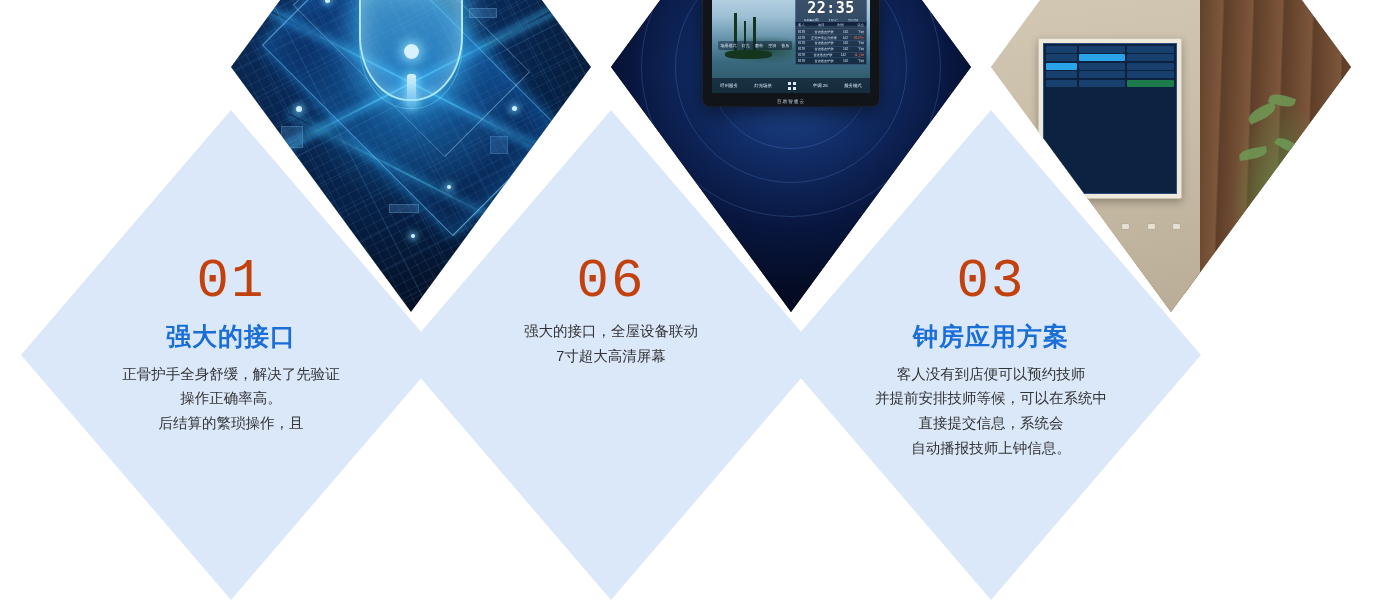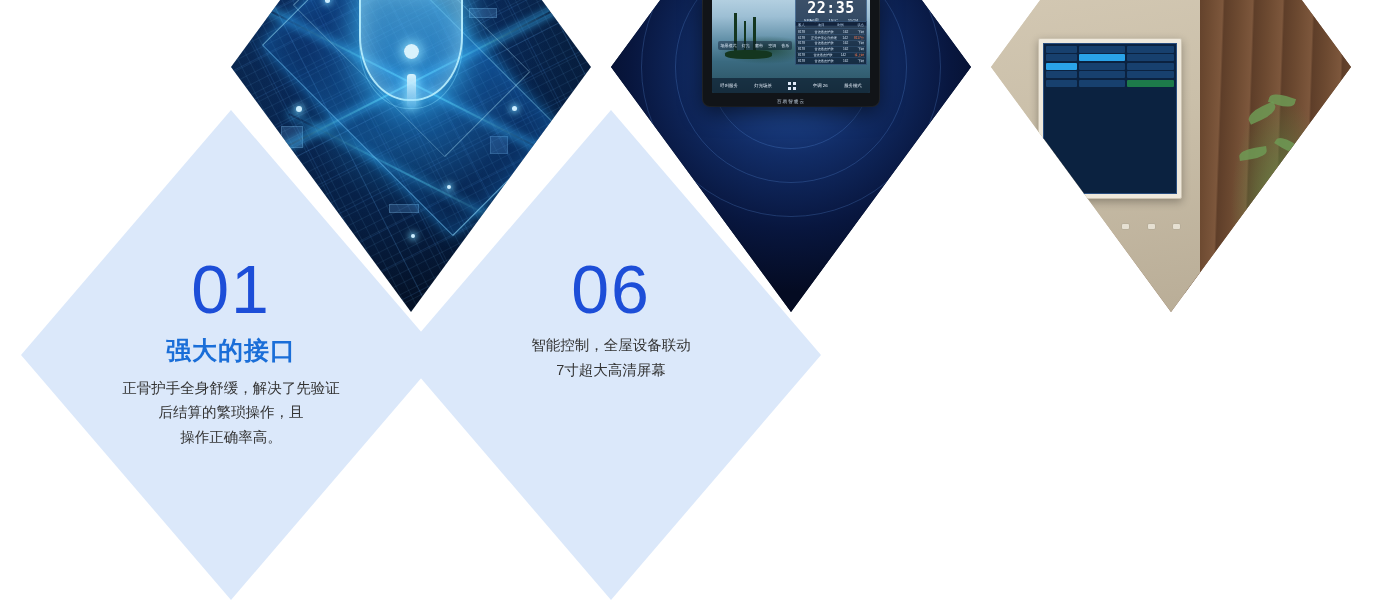--- a/index.html
+++ b/index.html
@@ -20,26 +20,26 @@
   .dia-inner { position:absolute; inset:0; }
 
   
   .text-dia { background:#dbe8fa; }
   .text-body {
     position:absolute; left:0; right:0; top:0;
     display:flex; flex-direction:column; align-items:center;
     text-align:center;
   }
   .num {
-    color:#1d4ed8;
-    font-size:68px;
+    color:#c2410c;
+    font-size:54px;
     font-weight:300;
     letter-spacing:2px;
     line-height:1;
-    font-family:Liberation Sans, sans-serif;
+    font-family:Liberation Mono, monospace;
   }
   .title {
     color:#1a6ed8;
     font-size:25px;
     font-weight:700;
     line-height:1.22;
     letter-spacing:1px;
     margin-top:12px;
   }
   .desc {
@@ -392,30 +392,42 @@
       </div>
     </div>
   </div>
 
   <div class="diamond text-dia" style="left:21px; top:110px; width:420px; height:490px;">
     <div class="text-body" style="top:145px;">
       <div class="num">01</div>
       <div class="title">强大的接口</div>
       <div class="desc">
         <div>正骨护手全身舒缓，解决了先验证</div>
+        <div>操作正确率高。</div>
         <div>后结算的繁琐操作，且</div>
-        <div>操作正确率高。</div>
       </div>
     </div>
   </div>
 
   <div class="diamond text-dia" style="left:401px; top:110px; width:420px; height:490px;">
     <div class="text-body" style="top:145px;">
       <div class="num">06</div>
       <div class="desc">
-        <div>智能控制，全屋设备联动</div>
+        <div>强大的接口，全屋设备联动</div>
         <div>7寸超大高清屏幕</div>
       </div>
     </div>
   </div>
 
+  <div class="diamond text-dia" style="left:781px; top:110px; width:420px; height:490px;">
+    <div class="text-body" style="top:145px;">
+      <div class="num">03</div>
+      <div class="title">钟房应用方案</div>
+      <div class="desc">
+        <div>客人没有到店便可以预约技师</div>
+        <div>并提前安排技师等候，可以在系统中</div>
+        <div>直接提交信息，系统会</div>
+        <div>自动播报技师上钟信息。</div>
+      </div>
+    </div>
+  </div>
 
 </div>
 
 </body></html>

